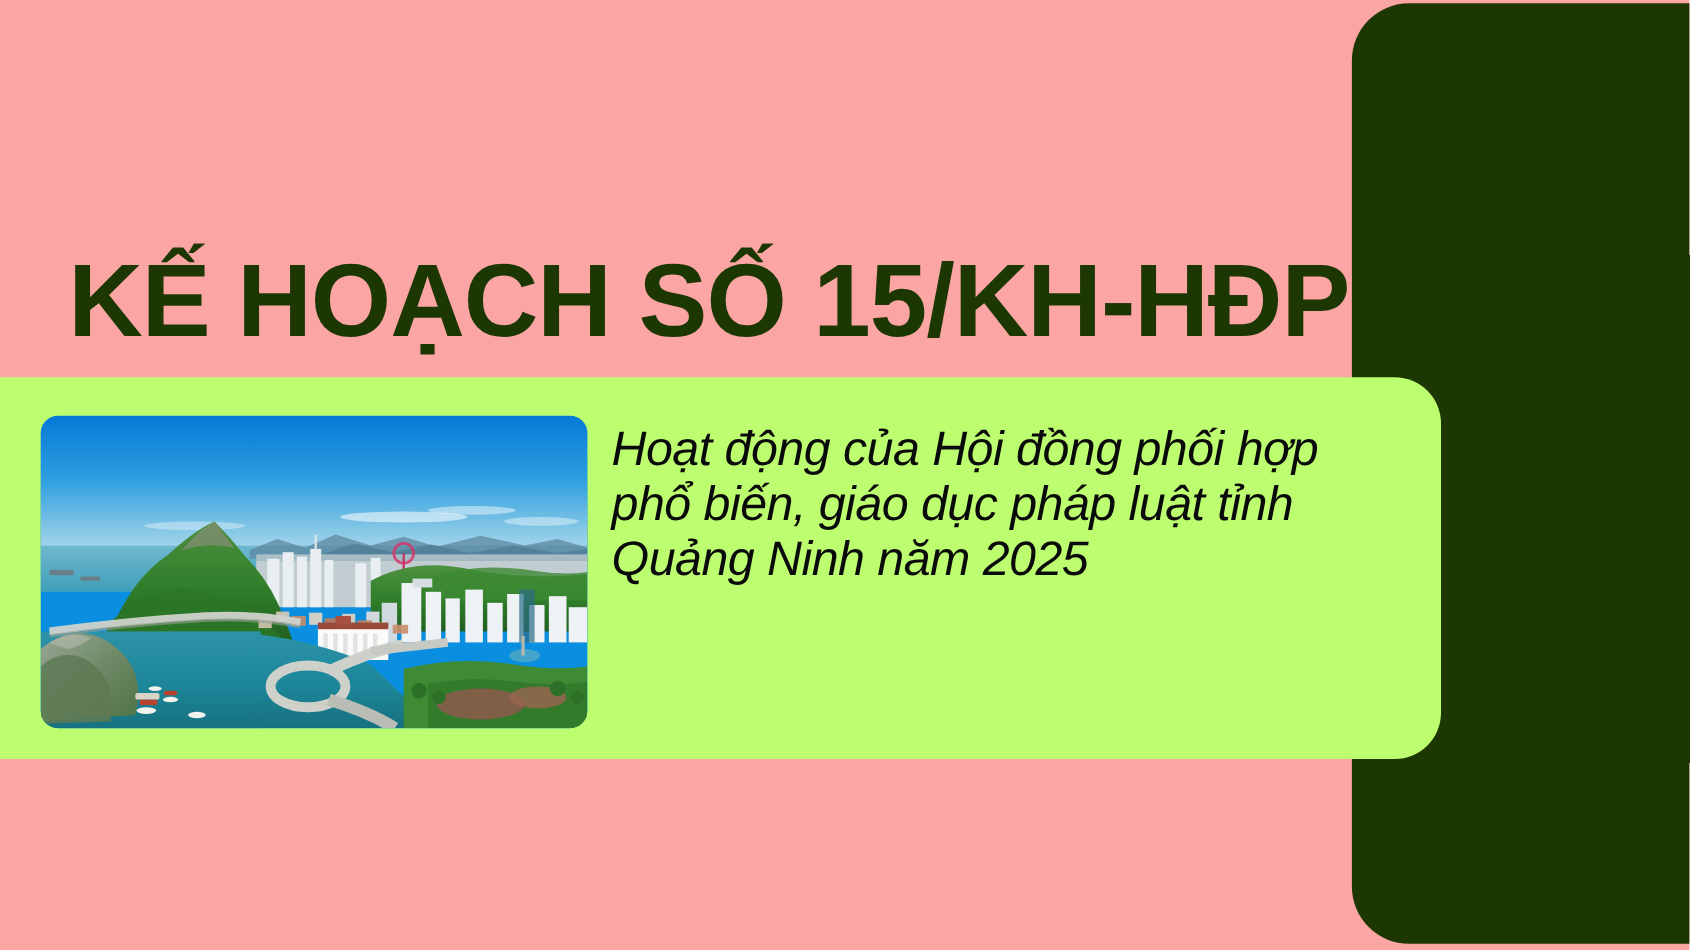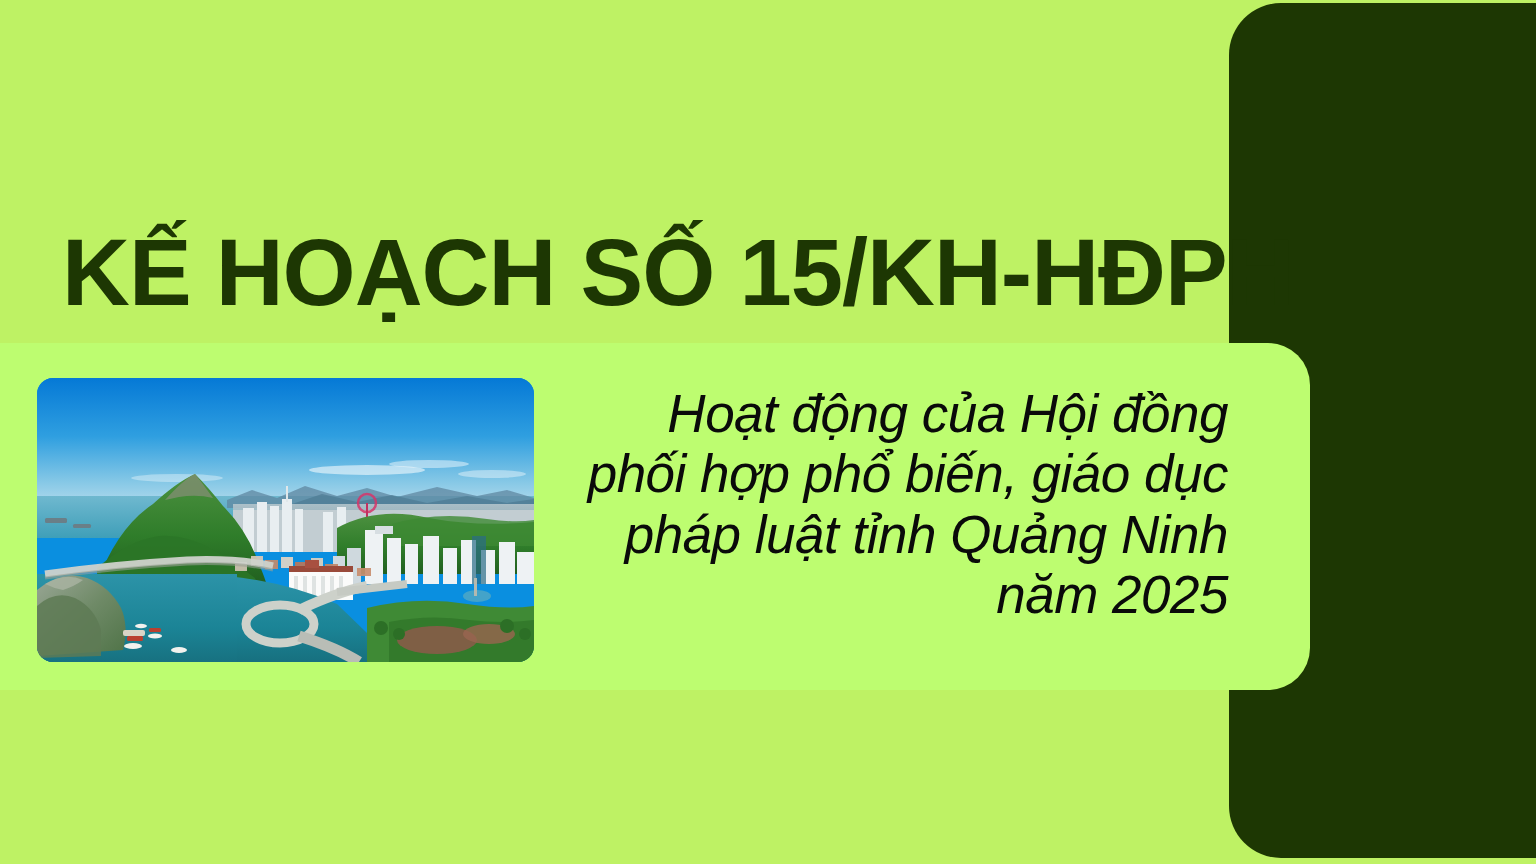--- a/index.html
+++ b/index.html
@@ -4,21 +4,21 @@
 <style>
   html, body {
     margin: 0;
     padding: 0;
     background: #ffffff;
   }
   #slide {
     position: relative;
     width: 1536px;
     height: 864px;
-    background: #bef264;
+    background: #fca5a5;
     overflow: hidden;
     font-family: "Liberation Sans", sans-serif;
   }
 
   
   .side-panel {
     position: absolute;
     left: 1229px;
     top: 3px;
     width: 340px;
@@ -67,26 +67,26 @@
     background: #0a8fe0;
   }
   .photo-frame svg { display: block; }
 
   
   .subtitle {
     position: absolute;
     left: 556px;
     top: 384px;
     width: 672px;
-    text-align: right;
+    text-align: left;
     color: #0a0a0a;
     font-family: "Liberation Sans Narrow", "Liberation Sans", sans-serif;
     font-style: italic;
     font-weight: normal;
-    font-size: 53px;
+    font-size: 44px;
     line-height: 1.14;
     letter-spacing: -0.5px;
   }
 </style>
 </head>
 <body>
 
 <div id="slide">
 
   <div class="side-panel">

